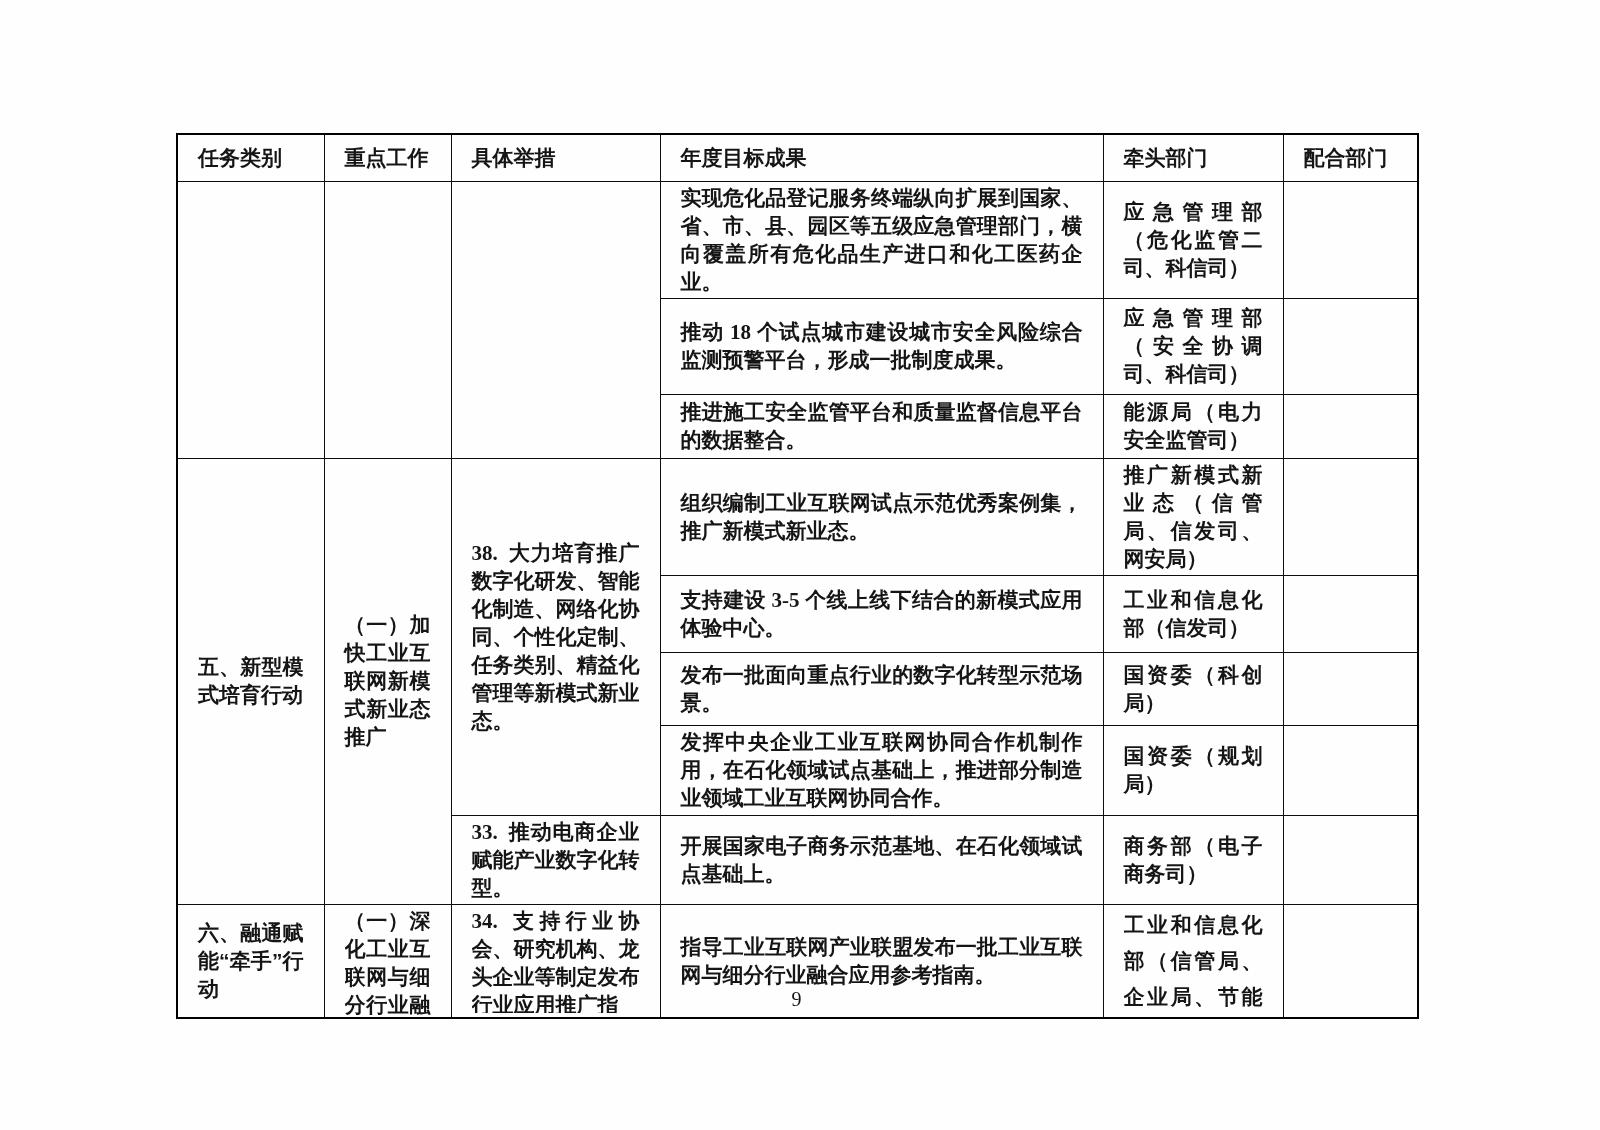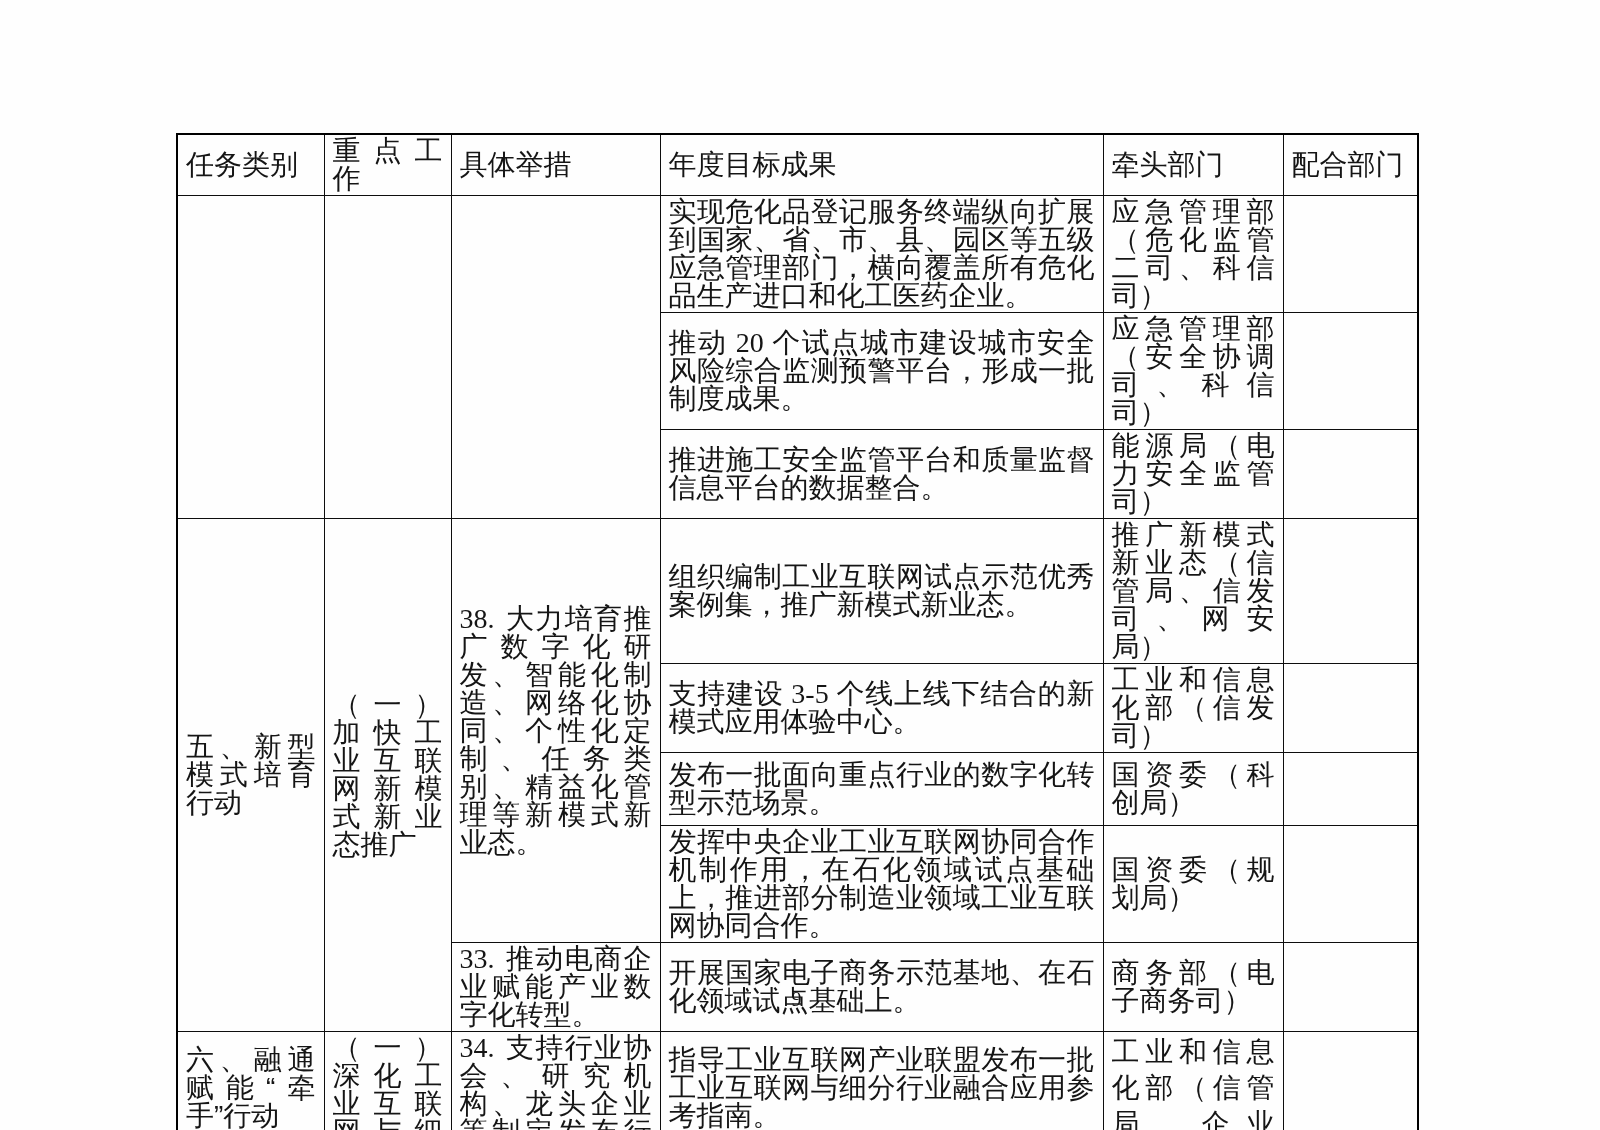--- a/index.html
+++ b/index.html
@@ -13,27 +13,27 @@
   .page{position:absolute;left:0;top:0;width:1600px;height:1130px;background:#fefefe;}
   table.doc-table{
     position:absolute;left:176px;top:133px;
     width:1241px;height:850px;
     border-collapse:collapse;
     table-layout:fixed;
     background:#fefefe;
   }
   table.doc-table td, table.doc-table th{
     border:1.4px solid #0d0d0d;
-    padding:2px 8px;
+    padding:2px 20px;
     vertical-align:middle;
     overflow:hidden;
-    font-size:28px;
+    font-size:21px;
     line-height:28px;
     text-align:justify;
-    font-weight:normal;
+    font-weight:bold;
   }
   table.doc-table{border:2.5px solid #000;}
   th.hcell{
     font-family:"Liberation Sans","DejaVu Sans",sans-serif;
     font-weight:bold;
     font-size:22px;
     text-align:center;
     vertical-align:middle;
     padding:2px 2px;
   }
@@ -86,21 +86,21 @@
 
     <tr style="height:117px">
       <td rowspan="3"></td>
       <td rowspan="3"></td>
       <td rowspan="3"></td>
       <td class="outcome">实现危化品登记服务终端纵向扩展到国家、省、市、县、园区等五级应急管理部门，横向覆盖所有危化品生产进口和化工医药企业。</td>
       <td class="lead">应急管理部（危化监管二司、科信司）</td>
       <td></td>
     </tr>
     <tr style="height:96px">
-      <td class="outcome">推动 20 个试点城市建设城市安全风险综合监测预警平台，形成一批制度成果。</td>
+      <td class="outcome">推动 18 个试点城市建设城市安全风险综合监测预警平台，形成一批制度成果。</td>
       <td class="lead">应急管理部（安全协调司、科信司）</td>
       <td></td>
     </tr>
     <tr style="height:64px">
       <td class="outcome">推进施工安全监管平台和质量监督信息平台的数据整合。</td>
       <td class="lead">能源局（电力安全监管司）</td>
       <td></td>
     </tr>
 
     <tr style="height:89px">

